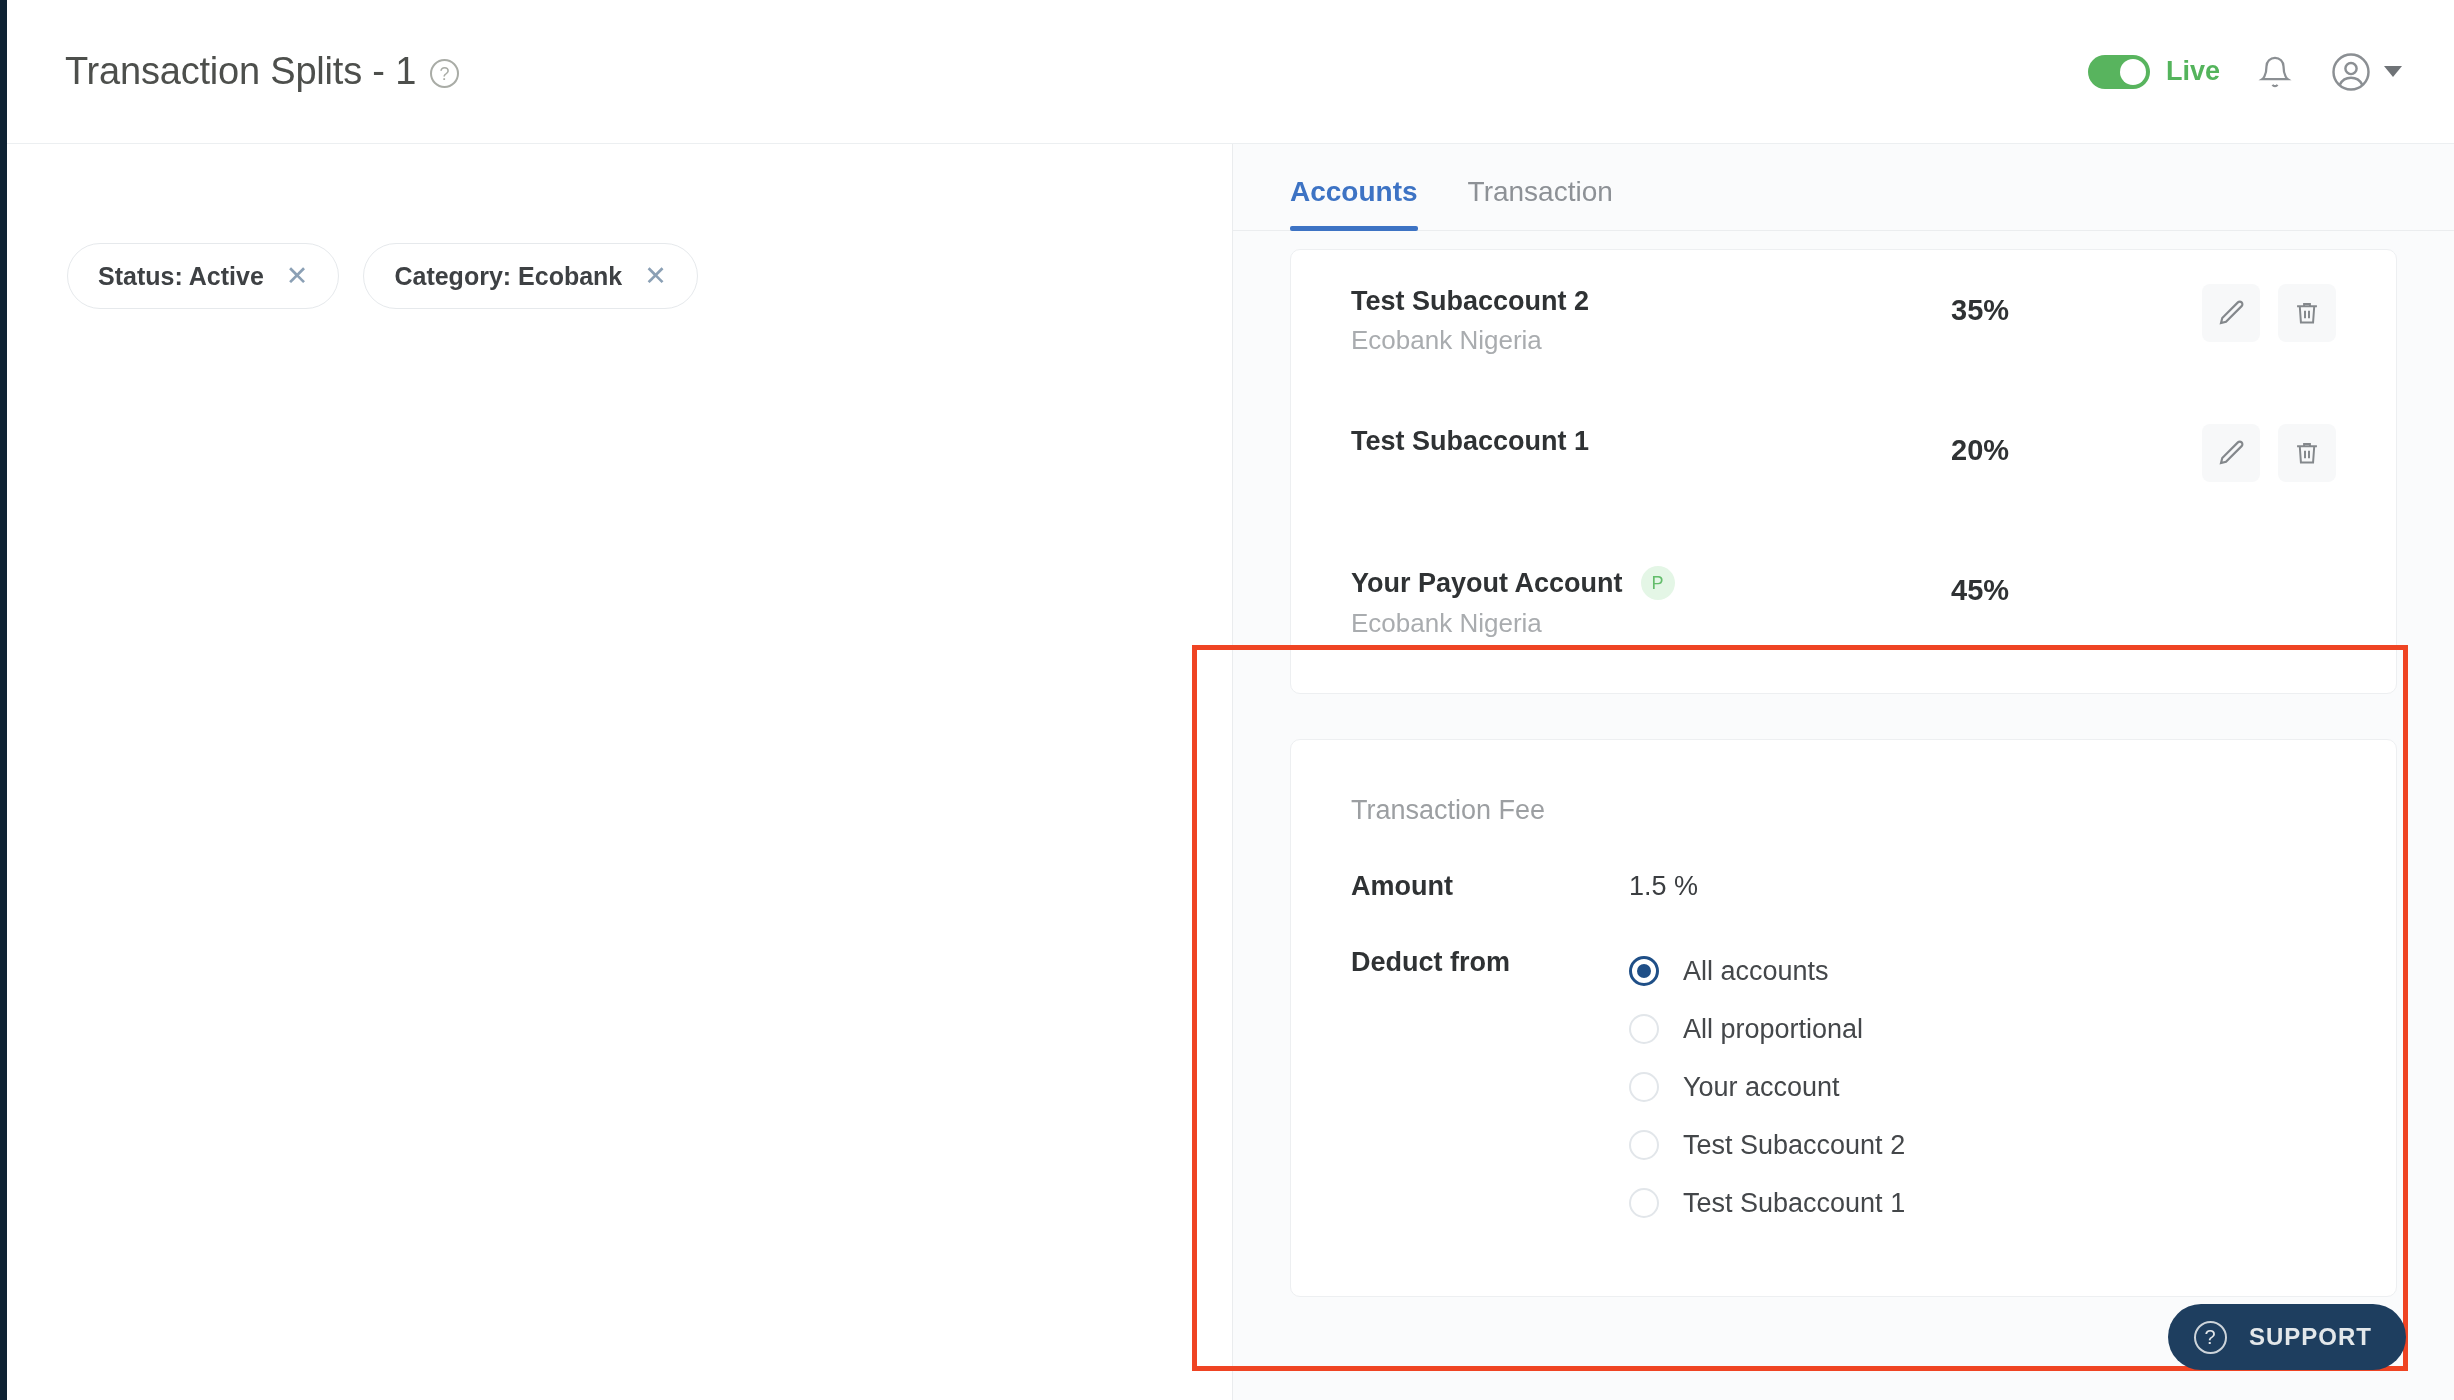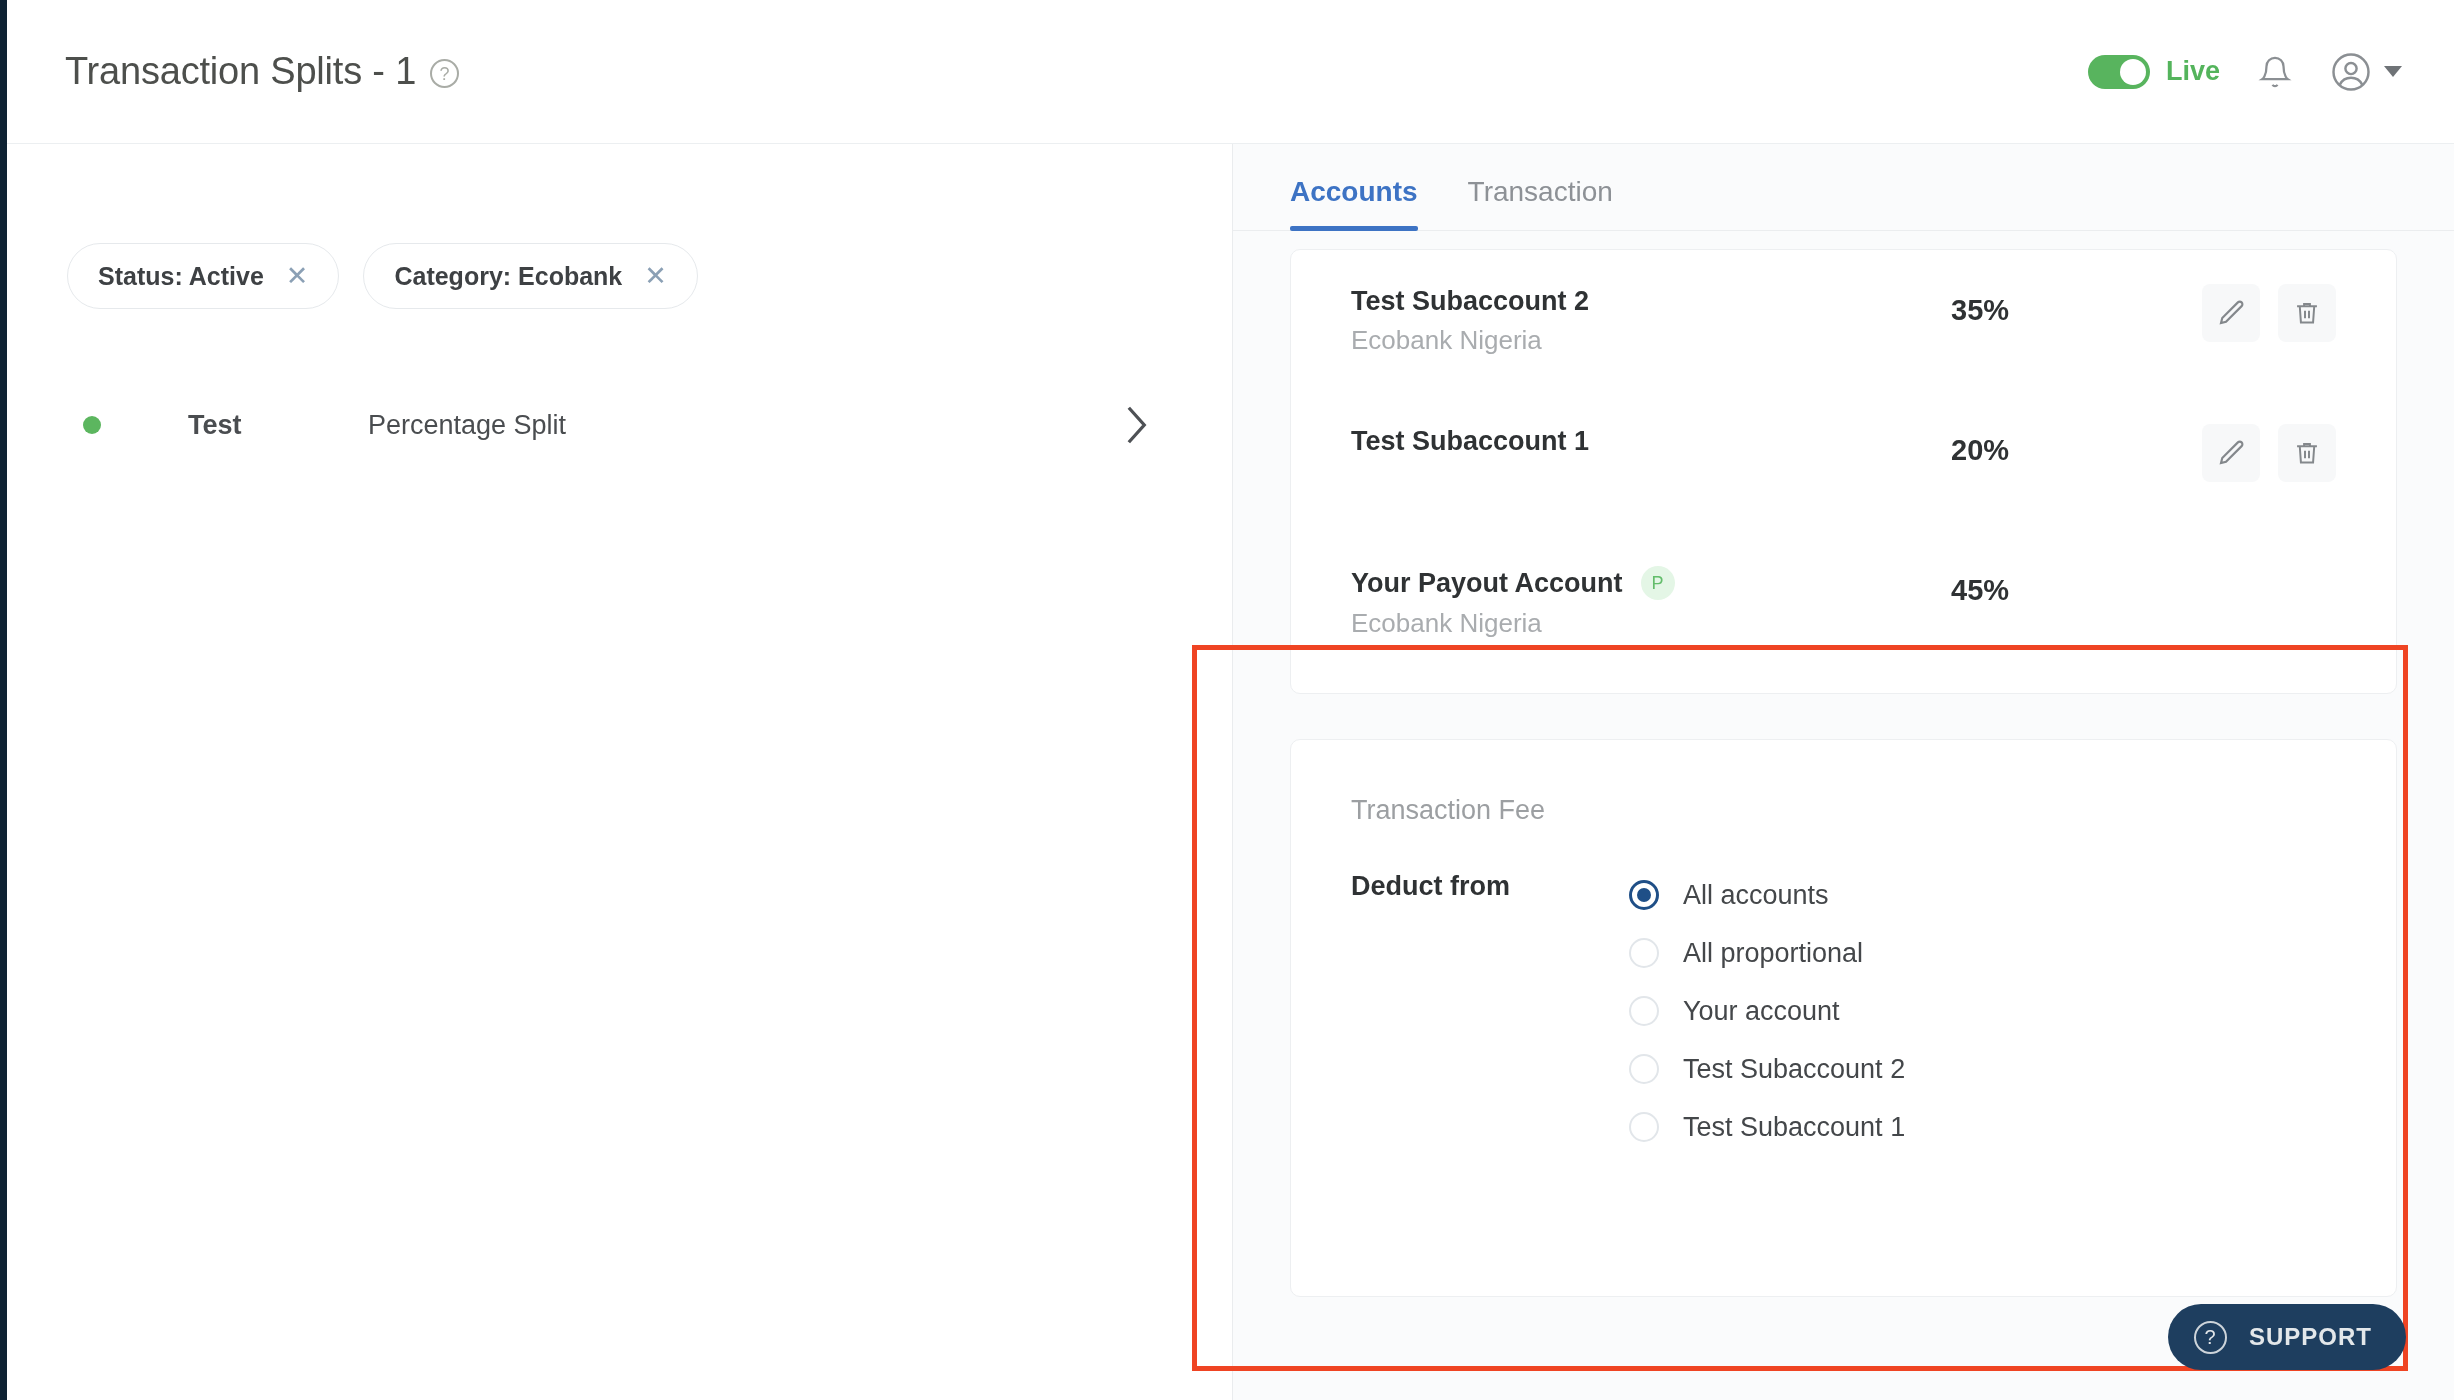--- a/index.html
+++ b/index.html
@@ -450,30 +450,20 @@
       <div class="chip">
         <span>Status: Active</span>
         <span class="chip-x">✕</span>
       </div>
       <div class="chip">
         <span>Category: Ecobank</span>
         <span class="chip-x">✕</span>
       </div>
     </div>
 
-    <div class="split-row">
-      <div class="status-dot"></div>
-      <div class="split-name">Test</div>
-      <div class="split-type">Percentage Split</div>
-      <div class="split-chevron">
-        <svg width="26" height="40" viewBox="0 0 12 22" fill="none" stroke="currentColor" stroke-width="1.8">
-          <path d="M1.5 1.5 L10 11 L1.5 20.5"></path>
-        </svg>
-      </div>
-    </div>
   </div>
 
   <div class="right-pane">
 
     <div class="tabs">
       <div class="tab active">Accounts</div>
       <div class="tab">Transaction</div>
     </div>
 
     <div class="card accounts-card">
@@ -536,20 +526,24 @@
           <div class="acct-bank">Ecobank Nigeria</div>
         </div>
         <div class="acct-pct">45%</div>
       </div>
 
     </div>
 
     <div class="card fee-card">
       <div class="fee-heading">Transaction Fee</div>
 
+      <div class="fee-line">
+        <div class="fee-label">Amount</div>
+        <div class="fee-value">1.5 %</div>
+      </div>
 
       <div class="fee-line">
         <div class="fee-label">Deduct from</div>
         <div class="radio-list">
           <label class="radio-item">
             <span class="radio checked"></span>
             <span class="radio-label">All accounts</span>
           </label>
           <label class="radio-item">
             <span class="radio"></span>

